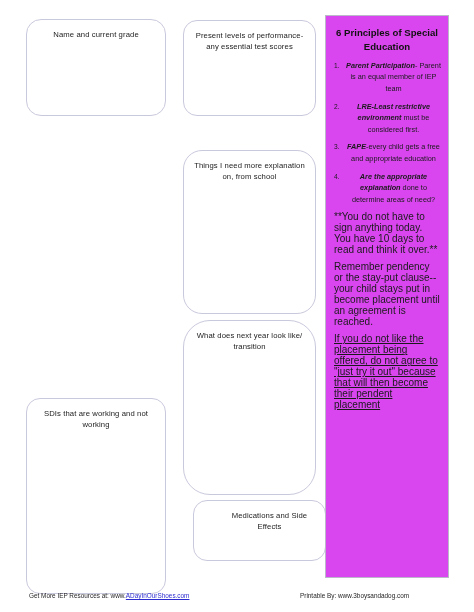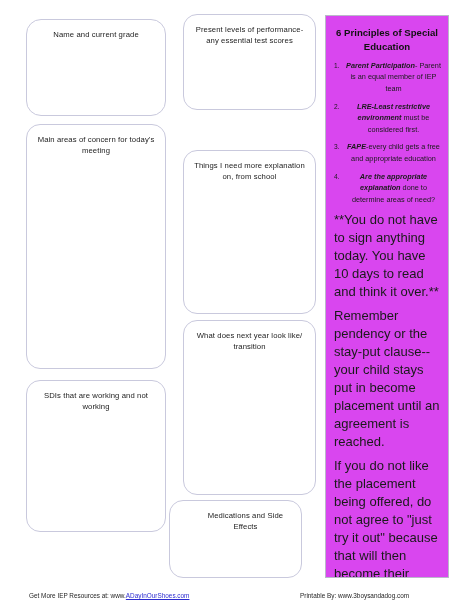--- a/index.html
+++ b/index.html
@@ -36,27 +36,27 @@
     font-size: 7.7px;
     line-height: 11px;
     color: #1c1c1c;
     padding: 9px 10px 0 10px;
     letter-spacing: 0.1px;
   }
 
   
   #box-name            { left: 26px;  top: 19px;  width: 140px; height: 97px; border-radius: 15px; }
   #box-concerns        { left: 26px;  top: 124px; width: 140px; height: 245px; }
-  #box-sdis            { left: 26px;  top: 380px; width: 140px; height: 152px; }
+  #box-sdis            { left: 26px;  top: 398px; width: 140px; height: 196px; }
 
   
-  #box-present-levels  { left: 183px; top: 14px;  width: 133px; height: 96px; }
-  #box-explanation     { left: 183px; top: 150px; width: 133px; height: 164px; }
-  #box-next-year       { left: 183px; top: 320px; width: 133px; height: 175px; }
-  #box-medications     { left: 169px; top: 500px; width: 133px; height: 78px; padding-left: 20px; }
+  #box-present-levels  { left: 183px; top: 20px;  width: 133px; height: 96px; }
+  #box-explanation     { left: 183px; top: 150px; width: 133px; height: 164px; border-radius: 19px; }
+  #box-next-year       { left: 183px; top: 320px; width: 133px; height: 175px; border-radius: 27px; }
+  #box-medications     { left: 193px; top: 500px; width: 133px; height: 61px; padding-left: 20px; }
 
   
   #principles-panel {
     position: absolute;
     left: 325px;
     top: 15px;
     width: 124px;
     height: 563px;
     box-sizing: border-box;
     border: 1px solid #b9b9c9;
@@ -93,26 +93,26 @@
     top: 0;
     font-size: 6.6px;
     line-height: 11.4px;
     color: #1a1a1a;
   }
   .principle-item .lead {
     font-weight: bold;
     font-style: italic;
   }
   .panel-note {
-    font-size: 13px;
-    line-height: 18px;
+    font-size: 10px;
+    line-height: 11px;
     color: #1a1a1a;
     margin: 4px 0 6px 1px;
   }
-  .panel-note.tight { margin-bottom: 0; }
+  .panel-note.tight { margin-bottom: 0; text-decoration: underline; }
 
   
   .footer {
     position: absolute;
     left: 0;
     top: 589px;
     width: 474px;
     height: 14px;
     font-size: 6.4px;
     line-height: 14px;
@@ -137,23 +137,20 @@
 </style>
 </head>
 <body>
 
 <div class="page">
 
   <div class="note-box" id="box-name">
     <span class="note-title">Name and current grade</span>
   </div>
 
-  <div class="note-box" id="box-concerns">
-    <span class="note-title">Main areas of concern for today's meeting</span>
-  </div>
 
   <div class="note-box" id="box-sdis">
     <span class="note-title">SDIs that are working and not working</span>
   </div>
 
   <div class="note-box" id="box-present-levels">
     <span class="note-title">Present levels of performance- any essential test scores</span>
   </div>
 
   <div class="note-box" id="box-explanation">

